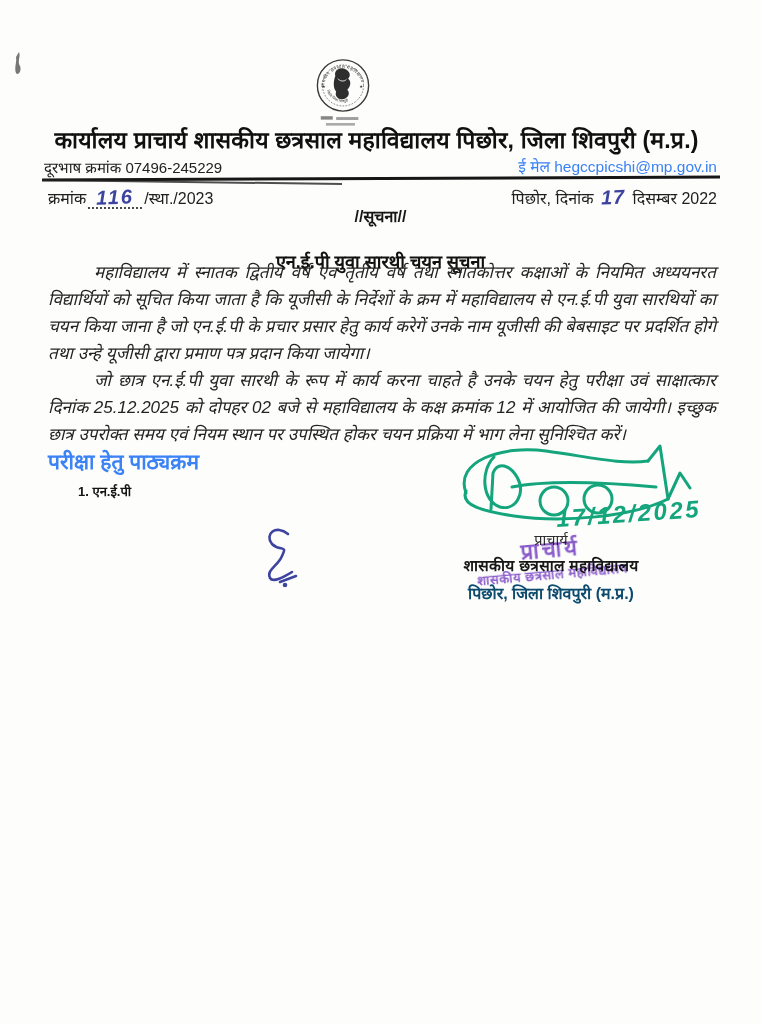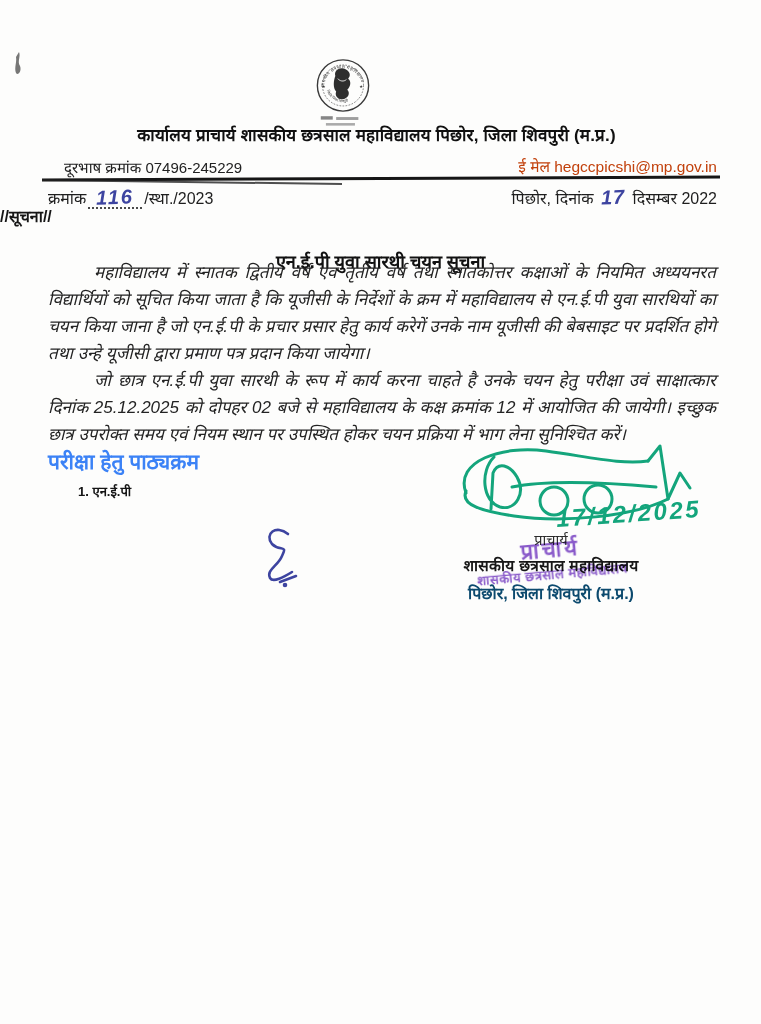--- a/index.html
+++ b/index.html
@@ -14,29 +14,29 @@
   }
   
   .smudge{position:absolute;left:10px;top:50px;}
 
   
   .seal{position:absolute;left:300px;top:53px;width:86px;text-align:center;}
 
   
   .office-line{
     position:absolute;left:40px;right:48px;top:123px;
-    text-align:center;font-size:17px;font-weight:700;color:#101010;
+    text-align:center;font-size:23px;font-weight:700;color:#101010;
     letter-spacing:.2px;
   }
   .contact-row{
-    position:absolute;left:64px;right:44px;top:155px;
+    position:absolute;left:44px;right:44px;top:155px;
     display:flex;justify-content:space-between;align-items:flex-end;
   }
   .phone{font-size:15px;color:#222;}
-  .email{font-size:15.5px;color:#c2410c;}
+  .email{font-size:15.5px;color:#3b82f6;}
   .rule{
     position:absolute;left:42px;width:678px;top:177px;height:3px;
     background:#161616;transform:rotate(-0.25deg);
   }
   .rule2{
     position:absolute;left:42px;width:300px;top:181px;height:2px;
     background:#222;transform:rotate(0.8deg);opacity:.8;
   }
   .ref-row{
     position:absolute;left:48px;right:44px;top:186px;
@@ -48,21 +48,21 @@
     padding:0 8px;margin:0 2px;line-height:1;
   }
   .hand-blue{
     color:#3d44a0;font-weight:700;font-size:20px;font-style:italic;
     letter-spacing:2px;display:inline-block;transform:rotate(-2deg);
   }
   .date-hand{font-size:20px;letter-spacing:1px;margin:0 3px;}
 
   
   .notice-title{
-    position:absolute;left:0;right:0;top:205px;text-align:left;
+    position:absolute;left:0;right:0;top:205px;text-align:center;
     font-size:16px;font-weight:700;color:#161616;
   }
   .notice-subtitle{
     position:absolute;left:0;right:0;top:225px;text-align:center;
     font-size:18px;font-weight:700;color:#111;margin-top:24px;
   }
 
   
   .body{
     position:absolute;left:48px;top:259px;width:668px;

